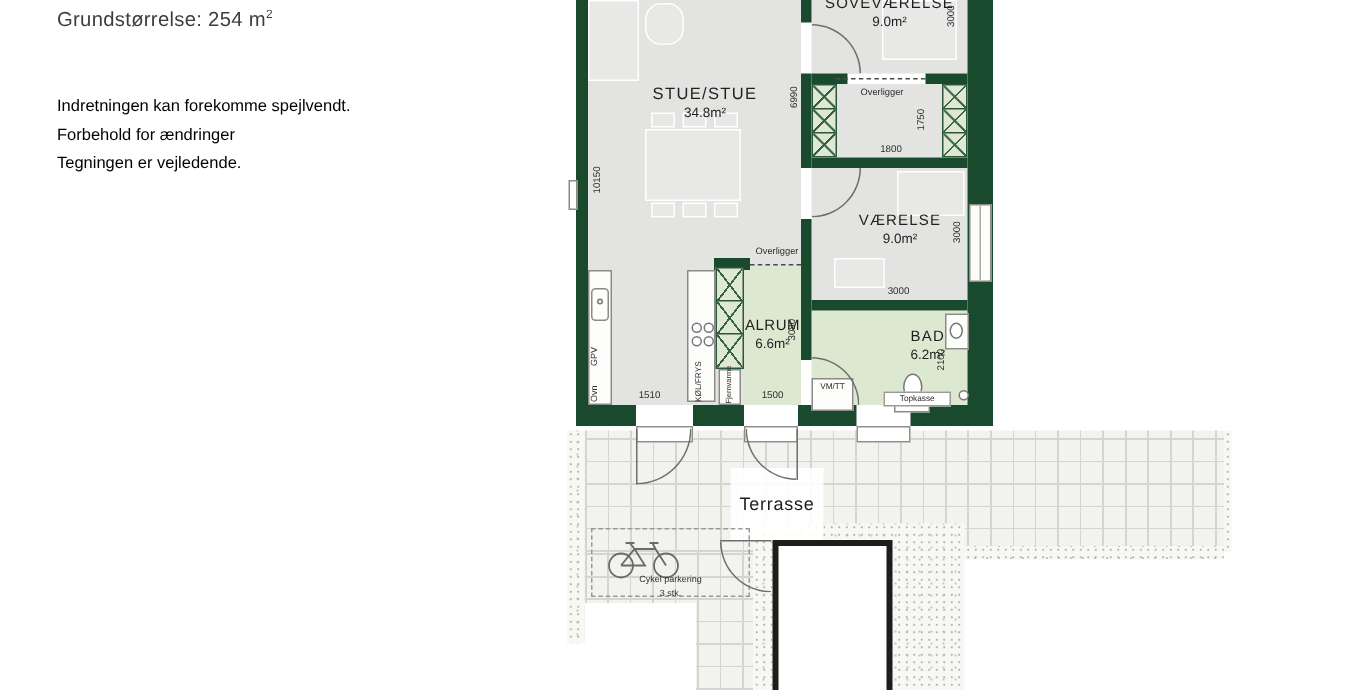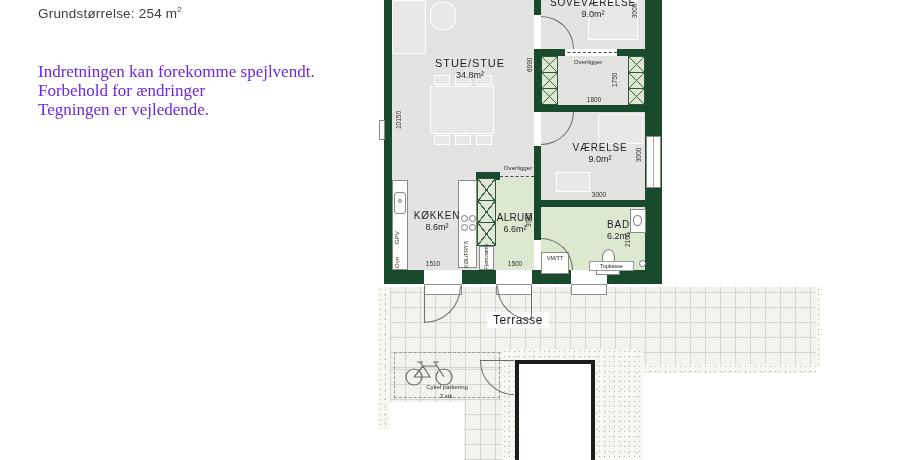--- a/index.html
+++ b/index.html
@@ -2,21 +2,21 @@
 <html><head>
 <meta charset="utf-8">
 <style>
   html,body{margin:0;padding:0;background:#fff;}
   body{width:905px;height:460px;overflow:hidden;font-family:"Liberation Sans",sans-serif;}
   .canvas{position:relative;width:821px;height:460px;background:#fff;overflow:hidden;}
 
   
   .size-line{position:absolute;left:38px;top:5px;font-size:13.5px;letter-spacing:.2px;color:#3e3e3e;}
   .size-line sup{font-size:8px;}
-  .disc{position:absolute;left:38px;top:62px;font-size:17px;line-height:19px;color:#6d28d9;font-family:Liberation Serif, serif;}
+  .disc{position:absolute;left:38px;top:62px;font-size:11px;line-height:19px;color:#000000;}
 
   
   .wall{position:absolute;background:#1a4a2e;}
   .floor-g{position:absolute;background:#e3e3e1;}
   .floor-gr{position:absolute;background:#dde8d0;}
   .tiles{position:absolute;background-color:#f2f2ef;
     background-image:repeating-linear-gradient(0deg,#d5d5d0 0,#d5d5d0 1px,transparent 1px,transparent 15px),
                      repeating-linear-gradient(90deg,#d5d5d0 0,#d5d5d0 1px,transparent 1px,transparent 15px);}
   .stipple{position:absolute;background-color:#f7f7f4;
     background-image:radial-gradient(#b3b3ac .7px,transparent .9px),radial-gradient(#c6c6bf .6px,transparent .8px);
@@ -38,21 +38,21 @@
   .flabel{position:absolute;font-size:6px;color:#2e2e2e;white-space:nowrap;}
   .vlabel{writing-mode:vertical-rl;transform:rotate(180deg);}
   .arc{position:absolute;box-sizing:border-box;}
   .arc-tr{border-top:1px solid #6e6e6a;border-right:1px solid #6e6e6a;border-top-right-radius:100% 100%;}
   .arc-br{border-bottom:1px solid #6e6e6a;border-right:1px solid #6e6e6a;border-bottom-right-radius:100% 100%;}
   .arc-bl{border-bottom:1px solid #6e6e6a;border-left:1px solid #6e6e6a;border-bottom-left-radius:100% 100%;}
   .leaf{position:absolute;background:#6e6e6a;}
   .dashline{position:absolute;border-top:1.5px dashed #4a4a46;}
   .step{position:absolute;background:#fff;border:1px solid #8f8f8a;box-sizing:border-box;}
   .circ{position:absolute;border:1px solid #777;border-radius:50%;background:#fff;box-sizing:border-box;}
-  .terr-label{position:absolute;font-size:12px;letter-spacing:.5px;color:#1c1c1c;background:rgba(255,255,255,.9);padding:1px 6px;}
+  .terr-label{position:absolute;font-size:12px;letter-spacing:.5px;color:#1c1c1c;background:rgba(255,255,255,.9);padding:17px 6px;}
   .tag{position:absolute;background:#fff;border:1px solid #999;font-size:5.5px;color:#2e2e2e;text-align:center;line-height:8px;box-sizing:border-box;}
 </style>
 </head>
 <body>
 
 <div class="canvas">
 
   <div class="size-line"><span>Grundstørrelse: 254 m</span><sup>2</sup></div>
   <div class="disc">
     <div>Indretningen kan forekomme spejlvendt.</div>
@@ -187,24 +187,20 @@
     <div class="rarea">34.8m²</div>
   </div>
   <div class="rlabel" style="left:543px;top:-3px;width:100px;">
     <div class="rname">SOVEVÆRELSE</div>
     <div class="rarea">9.0m²</div>
   </div>
   <div class="rlabel" style="left:550px;top:142px;width:100px;">
     <div class="rname">VÆRELSE</div>
     <div class="rarea">9.0m²</div>
   </div>
-  <div class="rlabel" style="left:397px;top:210px;width:80px;">
-    <div class="rname">KØKKEN</div>
-    <div class="rarea">8.6m²</div>
-  </div>
   <div class="rlabel" style="left:492px;top:212px;width:46px;">
     <div class="rname" style="letter-spacing:.3px;">ALRUM</div>
     <div class="rarea">6.6m²</div>
   </div>
   <div class="rlabel" style="left:570px;top:219px;width:60px;text-align:right;">
     <div class="rname">BAD</div>
     <div class="rarea">6.2m²</div>
   </div>
 
   <div class="dim vdim" style="left:395px;top:100px;height:40px;">10150</div>

